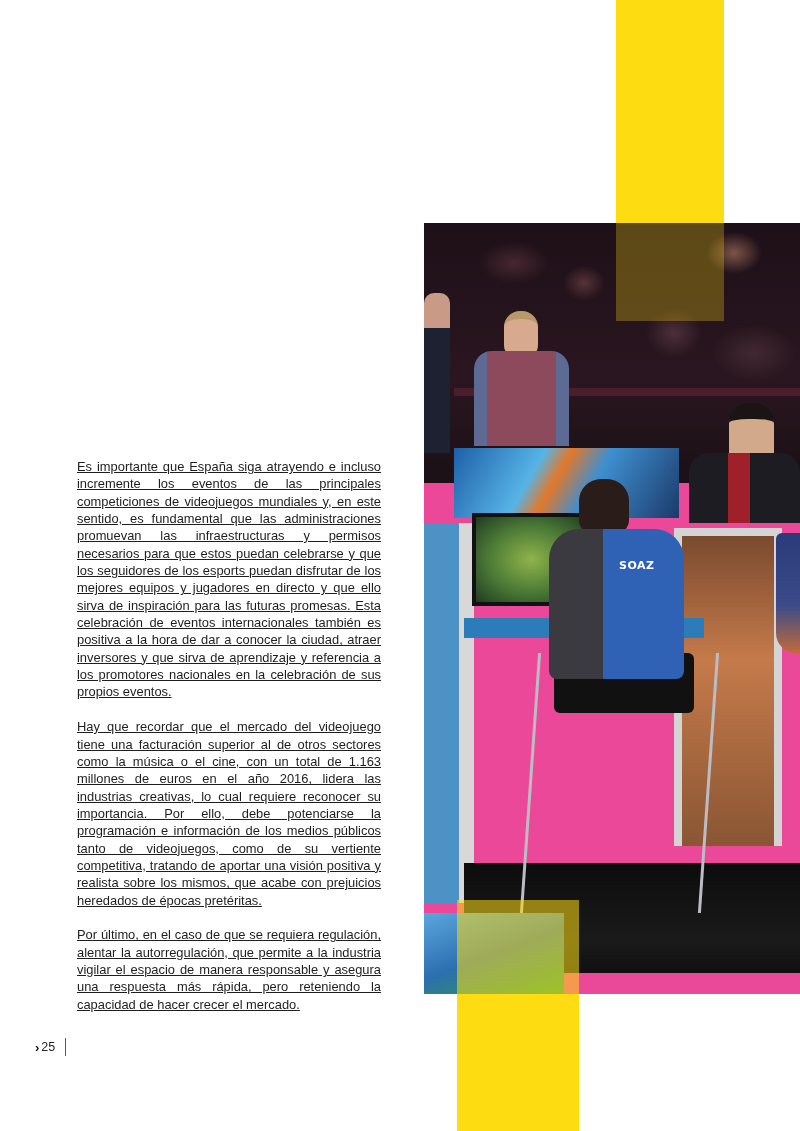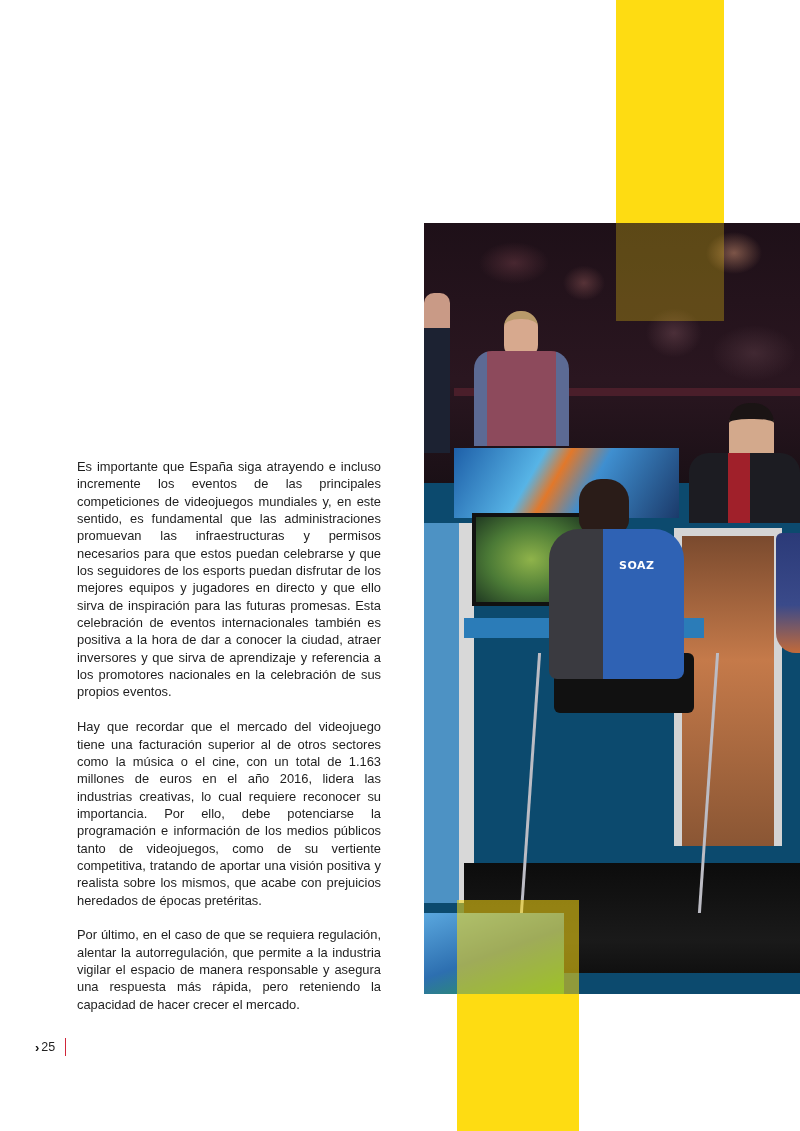--- a/index.html
+++ b/index.html
@@ -12,21 +12,21 @@
       position: absolute; left: 616px; top: 0; width: 108px; height: 321px;
       background: #fedc12;
     }
     .yellow-bottom {
       position: absolute; left: 457px; top: 900px; width: 122px; height: 231px;
       background: #fedc12;
     }
     .photo {
       position: absolute; left: 424px; top: 223px; width: 376px; height: 771px;
       overflow: hidden;
-      background: #0c4a6e;
+      background: #ec4899;
     }
     .photo .crowd {
       position: absolute; left: 0; top: 0; width: 376px; height: 260px;
       background:
         radial-gradient(ellipse 40px 30px at 310px 30px, rgba(200,140,110,0.55), transparent 70%),
         radial-gradient(ellipse 30px 25px at 160px 60px, rgba(150,90,90,0.45), transparent 70%),
         radial-gradient(ellipse 50px 30px at 90px 40px, rgba(110,60,70,0.5), transparent 70%),
         radial-gradient(ellipse 40px 35px at 250px 110px, rgba(120,80,90,0.45), transparent 70%),
         radial-gradient(ellipse 60px 40px at 330px 130px, rgba(90,60,70,0.5), transparent 70%),
         linear-gradient(180deg, #1e1018 0%, #2a1620 60%, #1a1016 100%);
@@ -129,21 +129,21 @@
       position: absolute; left: 192px; top: 0; width: 108px; height: 98px;
       background: rgba(254,220,18,0.28);
     }
     .photo .yellow-overlay-bottom {
       position: absolute; left: 33px; top: 677px; width: 122px; height: 94px;
       background: rgba(254,220,18,0.55);
     }
     .body-text {
       position: absolute; left: 77px; top: 458px; width: 304px;
       font-size: 12.9px; line-height: 17.35px; color: #1e1e1e;
-      text-align: justify; hyphens: manual;
+      text-align: justify; hyphens: manual; text-decoration: underline;
     }
     .body-text p { margin: 0 0 17.35px 0; }
     .page-num {
       position: absolute; left: 35px; top: 1038px; height: 18px;
       display: flex; align-items: center; gap: 2px;
       font-size: 12.5px; color: #222;
     }
     .page-num .chev { font-weight: bold; font-size: 13px; color: #111; }
     .page-num .bar {
       display: inline-block; width: 1px; height: 18px; background: #d0263a; margin-left: 8px;

